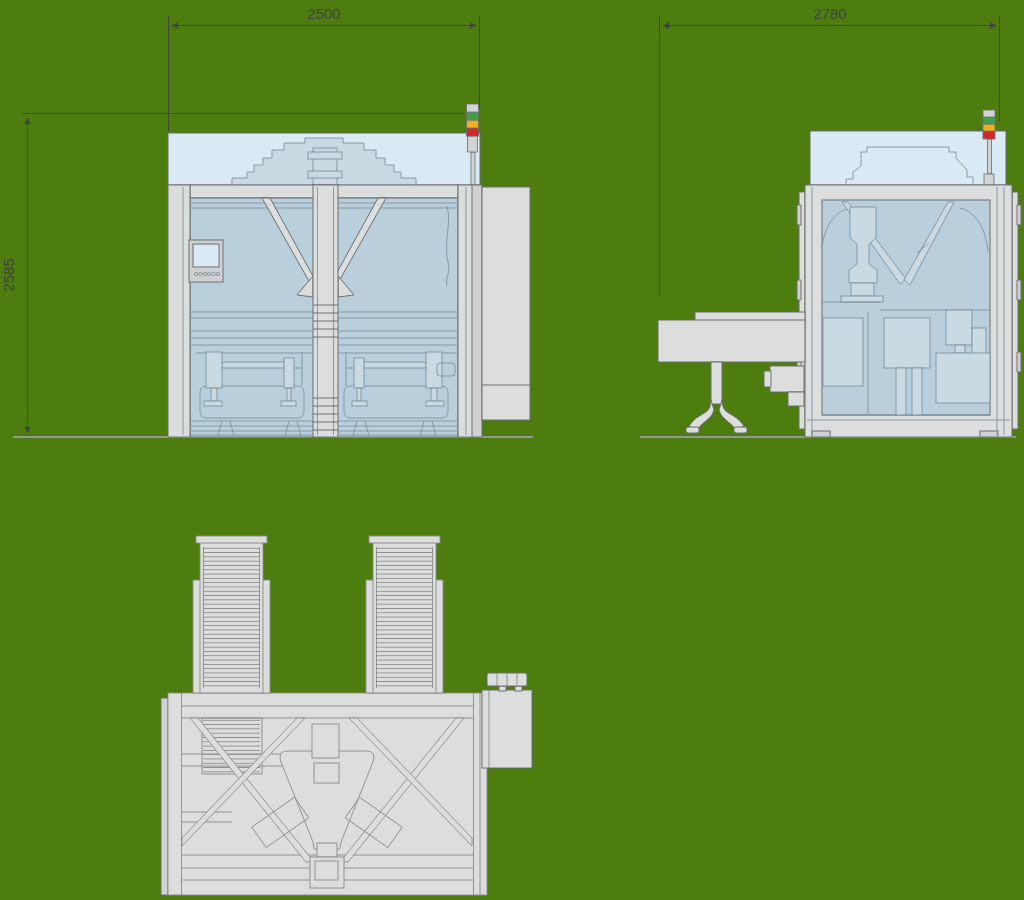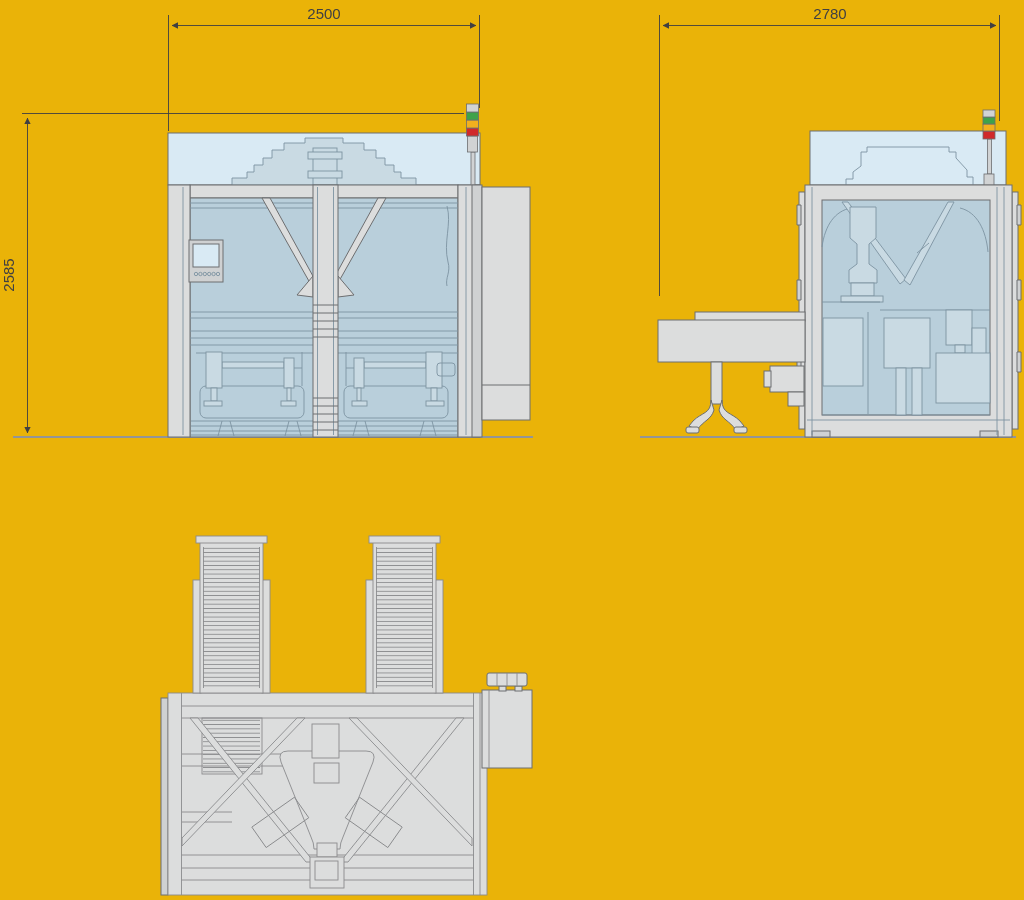--- a/index.html
+++ b/index.html
@@ -3,21 +3,21 @@
 <meta charset="utf-8">
 <style>
   :root{
     --hood-blue:#d9eaf4; --interior-blue:#b9cfdb; --interior-light:#c9dae3;
     --frame-gray:#dcdddd; --frame-gray-dark:#cfd1d2; --line-dark:#6d6e70;
     --line-mid:#7d93a1; --line-gray:#8a8b8d; --dim-color:#414042;
     --ground-color:#939598; --tower-green:#3fa24a; --tower-amber:#f2b01e;
     --tower-red:#d0292b; --tower-gray:#d1d3d4;
   }
   html,body{margin:0;padding:0;background:#ffffff;}
-  .canvas{position:relative;width:1024px;height:900px;background:#eab308;overflow:hidden;}
+  .canvas{position:relative;width:1024px;height:900px;background:#4d7c0f;overflow:hidden;}
   svg{font-family:"Liberation Sans",sans-serif;}
   .hood{fill:var(--hood-blue);stroke:var(--line-dark);stroke-width:1;}
   .sil{fill:var(--interior-light);stroke:var(--line-mid);stroke-width:0.9;}
   .siln{fill:none;stroke:var(--line-mid);stroke-width:0.9;}
   .int{fill:var(--interior-blue);stroke:var(--line-dark);stroke-width:1;}
   .intb{fill:var(--interior-blue);stroke:var(--line-mid);stroke-width:0.9;}
   .intl{fill:var(--interior-light);stroke:var(--line-mid);stroke-width:0.9;}
   .fr{fill:var(--frame-gray);stroke:var(--line-dark);stroke-width:1;}
   .frd{fill:var(--frame-gray-dark);stroke:var(--line-dark);stroke-width:1;}
   .frg{fill:var(--frame-gray);stroke:var(--line-gray);stroke-width:0.9;}

